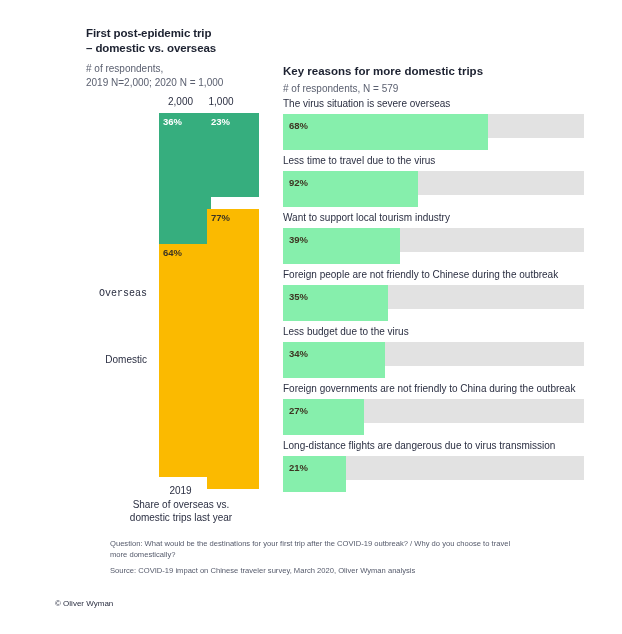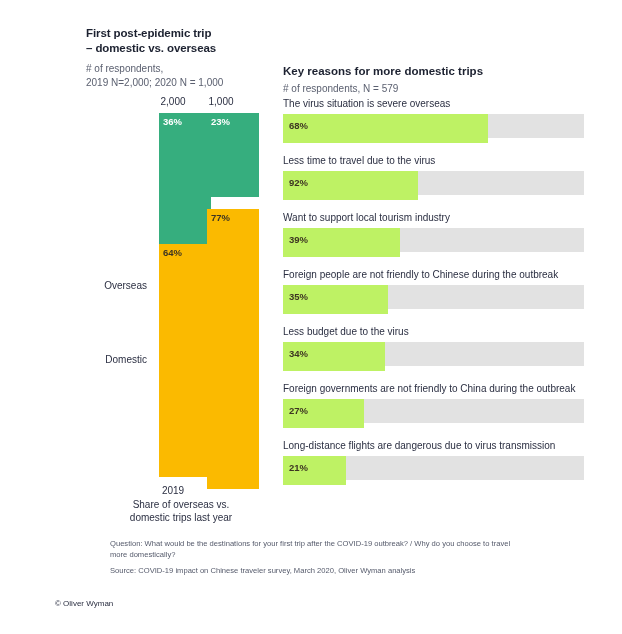--- a/index.html
+++ b/index.html
@@ -61,21 +61,21 @@
   .right-panel{position:absolute;left:283px;top:64px;width:302px;}
   .rp-title{font-size:11.5px;font-weight:bold;color:#1c2130;line-height:15px;}
   .rp-sub{margin-top:3px;font-size:10px;color:#5b6070;line-height:13px;}
 
   .reason{position:absolute;left:0;width:302px;}
   .reason-label{
     font-size:10px;color:#2b2f42;line-height:12px;
     white-space:nowrap;margin-bottom:4px;
   }
   .track{position:relative;width:301px;height:24px;background:#e2e2e2;}
-  .fill{position:absolute;left:0;top:0;height:29px;background:#bef264;}
+  .fill{position:absolute;left:0;top:0;height:36px;background:#86efac;}
   .fill-label{
     position:absolute;left:6px;top:6px;
     font-size:9.5px;font-weight:bold;color:#3d3522;
   }
 
   
   .footnote{
     position:absolute;left:110px;top:538px;width:480px;
     font-size:7.6px;line-height:11px;color:#555a6b;
   }
@@ -96,26 +96,26 @@
       <div>– domestic vs. overseas</div>
     </div>
     <div class="panel-sub">
       <div># of respondents,</div>
       <div>2019 N=2,000; 2020 N = 1,000</div>
     </div>
   </div>
 
   <div class="stack-chart" style="left:86px;top:113px;width:190px;height:364px;">
 
-    <div class="bar-col c1" style="top:0;height:364px;">
+    <div class="bar-col c1" style="top:0;height:364px;padding-left:15px;">
       <div class="col-total">2,000</div>
 
       <div class="seg seg-overseas" style="top:0px;height:131px;">
         <span class="seg-label">36%</span>
-        <span class="cat-label" style="top:167px;">Overseas</span>
+        <span class="cat-label" style="top:175px;font-family:Liberation Mono, monospace;">Overseas</span>
       </div>
 
       <div class="seg seg-domestic" style="top:131px;height:233px;">
         <span class="seg-label">64%</span>
         <span class="cat-label" style="top:110px;">Domestic</span>
       </div>
 
       <div class="axis-year" style="top:372px;">2019</div>
     </div>
 

